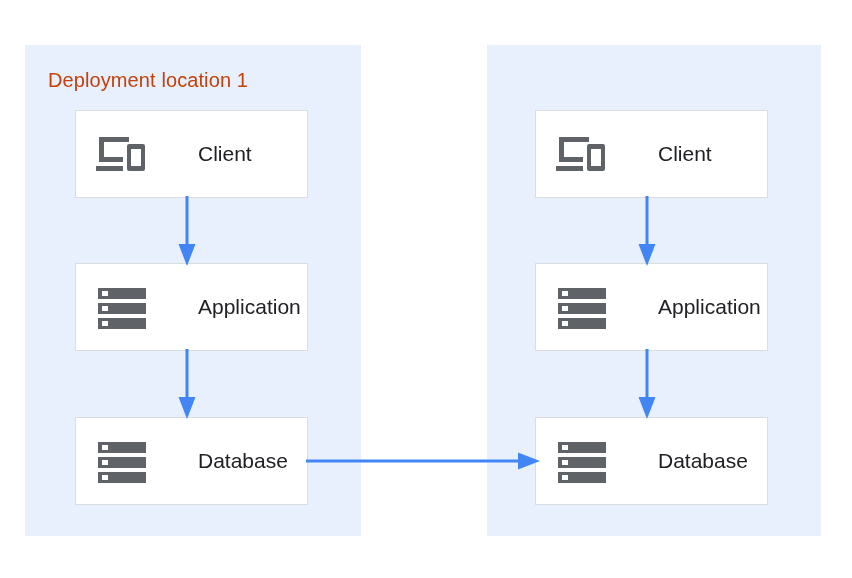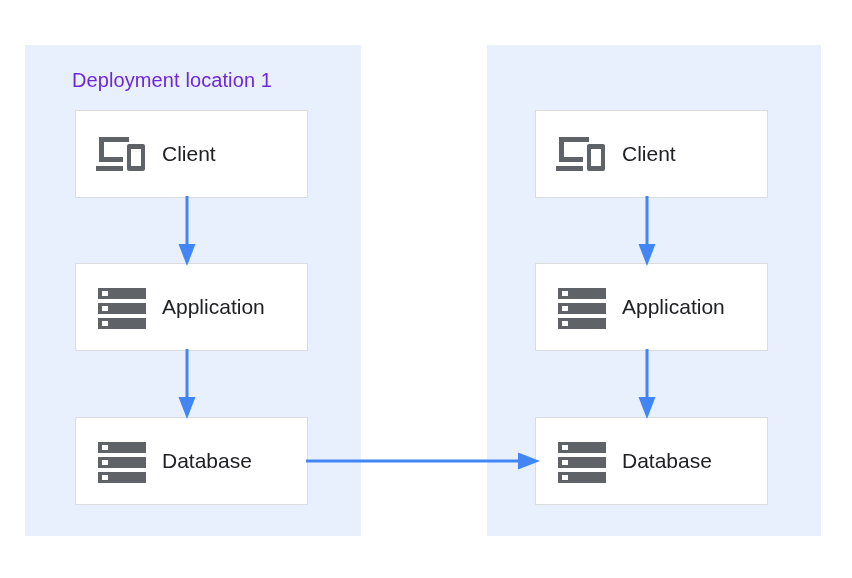--- a/index.html
+++ b/index.html
@@ -21,42 +21,42 @@
   }
   .zone {
     position: absolute;
     background: #e8f0fe;
   }
   #zone-1 { left: 25px;  top: 45px; width: 336px; height: 491px; }
   #zone-2 { left: 487px; top: 45px; width: 334px; height: 491px; }
 
   .zone-label {
     position: absolute;
-    color: #6d28d9;
+    color: #c2410c;
     font-size: 20px;
     line-height: 24px;
     font-family: "Liberation Sans", sans-serif;
     letter-spacing: 0.1px;
     white-space: nowrap;
-    margin-left: 24px;
   }
   #zone-1-label { left: 48px;  top: 68px; }
   #zone-2-label { left: 510px; top: 68px; }
 
   .node {
     position: absolute;
     width: 233px;
     height: 88px;
     background: #ffffff;
     border: 1px solid #dadce0;
     box-sizing: border-box;
     display: flex;
     flex-direction: row;
     align-items: center;
     justify-content: flex-start;
+    gap: 36px;
   }
   .node-icon {
     width: 52px;
     height: 52px;
     margin-left: 20px;
     margin-right: 14px;
     flex: 0 0 auto;
     display: block;
   }
   .node-label {

